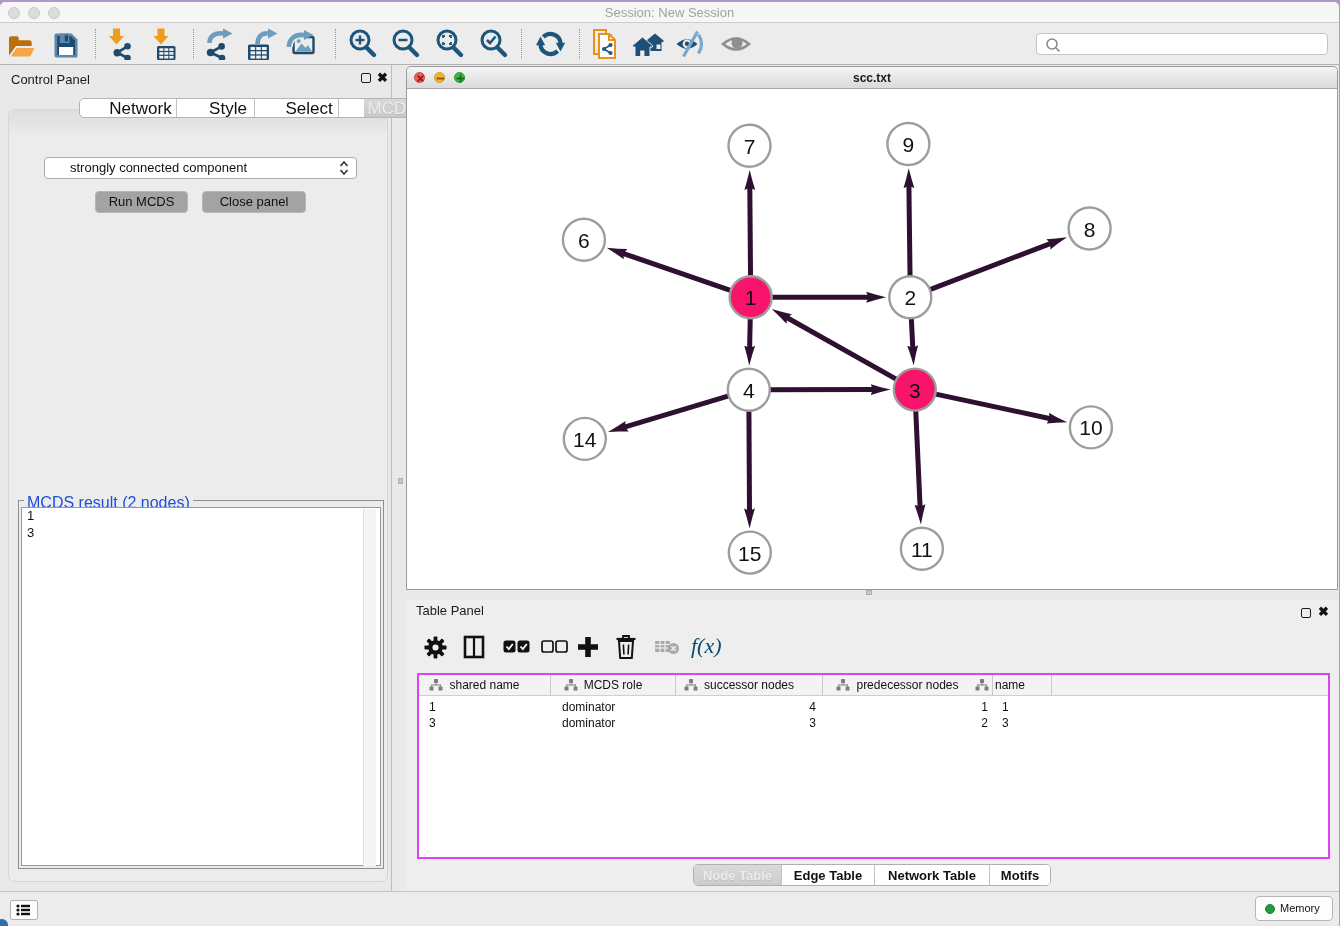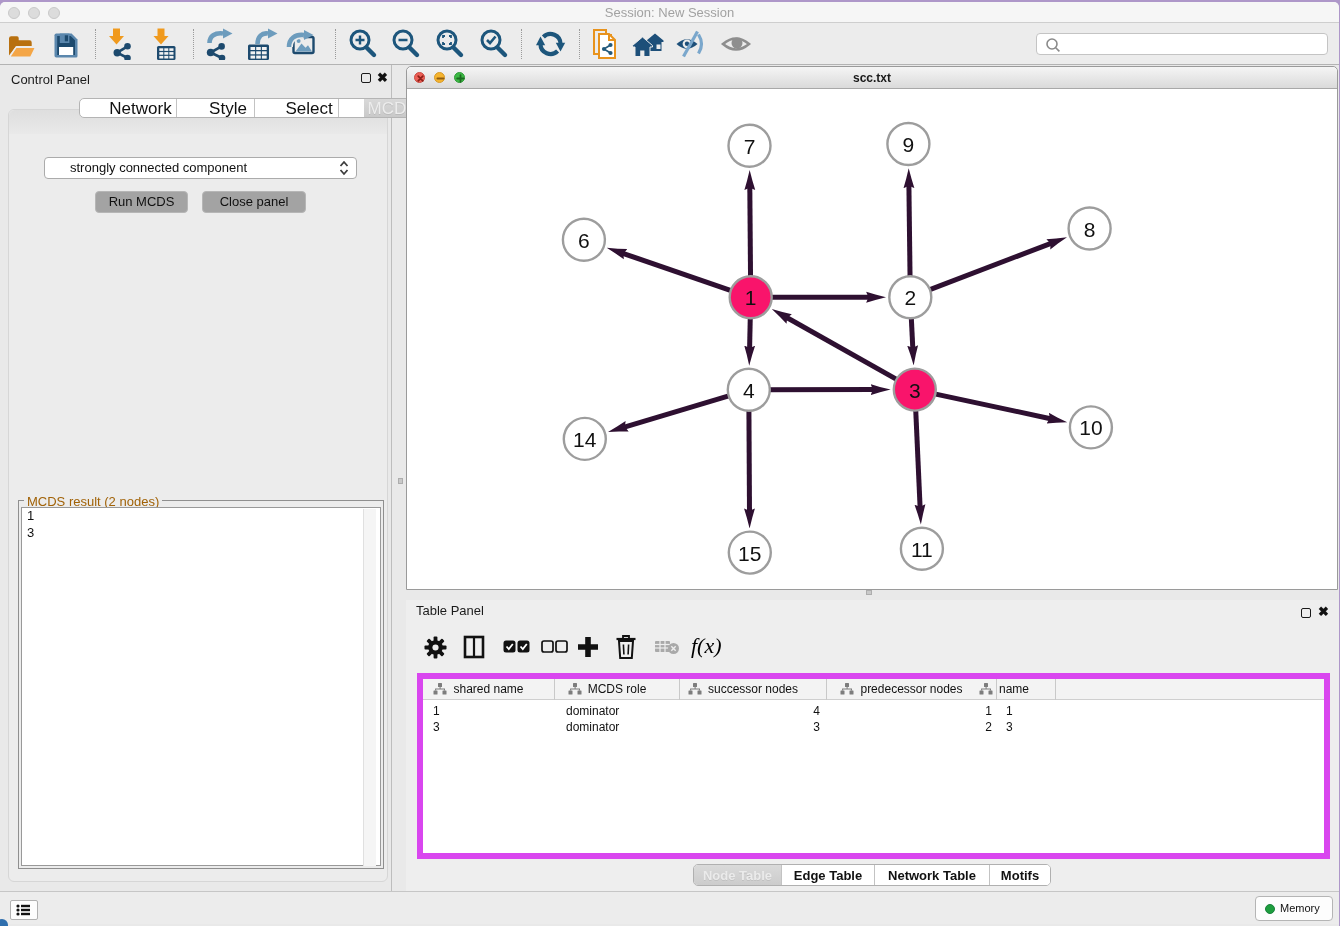--- a/index.html
+++ b/index.html
@@ -46,21 +46,21 @@
   border:1px solid #ababab; border-radius:4px; font-size:13px; color:#111; line-height:20px;
   padding-left:25px; }
 .btn { position:absolute; height:22px; background:#a3a3a3; border:1px solid #b6b6b6; border-radius:4px;
   font-size:13px; color:#111; text-align:center; line-height:20px; }
 #btn-run { left:95px; top:126px; width:93px; }
 #btn-close { left:202px; top:126px; width:104px; }
 
 #mcds-fs { position:absolute; left:18px; top:429px; width:366px; height:375px; }
 #mcds-border { position:absolute; left:0; top:6px; width:100%; height:369px; border:1px solid #8f8f8f; }
 #mcds-legend { position:absolute; left:6px; top:0; background:#ececec; padding:0 3px;
-  font-size:13px; color:#a16207; }
+  font-size:16px; color:#1d4ed8; }
 #mcds-white { position:absolute; left:3px; top:13px; width:360px; height:359px; background:#fff;
   border:1px solid #999; font-size:13px; color:#111; }
 #mcds-white .ln { padding-left:5px; height:16.5px; line-height:16.5px; }
 #mcds-scroll { position:absolute; right:4px; top:1px; width:13px; height:357px; background:#f5f5f5;
   border-left:1px solid #e0e0e0; }
 
 #cwin { position:absolute; left:406px; top:64px; width:932px; height:524px;
   border:1px solid #9a9a9a; border-radius:5px 5px 0 0; background:#fff; }
 #cwin-title { position:absolute; left:0; top:0; width:100%; height:22px;
   background:linear-gradient(#f5f5f5,#dadada); border-bottom:1px solid #a8a8a8;
@@ -71,21 +71,21 @@
 .mac svg { position:absolute; left:0; top:0; }
 #cgraph { position:absolute; left:0; top:22px; }
 
 #tpanel { position:absolute; left:406px; top:598px; width:934px; height:291px; background:#eeeeee; }
 #tpanel-title { position:absolute; left:10px; top:3px; font-size:13px; color:#1c1c1c; }
 #tpanel .float-ic { left:895px; top:8px; }
 #tpanel .close-ic { left:912px; top:6px; }
 #ttoolbar { position:absolute; left:11px; top:28px; width:912px; height:40px; }
 
 #ttable { position:absolute; left:11px; top:73px; width:913px; height:186px; background:#fff;
-  border:6px solid #d946ef; }
+  border:2px solid #d946ef; }
 #thead { position:absolute; left:0; top:0; width:100%; height:21px; background:#f3f3f3;
   border-bottom:1px solid #cfcfcf; }
 .thcell { position:absolute; top:0; height:21px; font-size:12px; color:#111; text-align:center;
   line-height:21px; border-right:1px solid #c9c9c9; }
 .thcell .lbl { position:relative; display:inline-block; }
 .treeic { position:absolute; left:-20px; top:4px; width:14px; height:12px; }
 .trow { position:absolute; font-size:12px; color:#111; height:16px; line-height:16px; }
 
 #ttabs { position:absolute; left:287px; top:264px; height:22px; display:flex;
   border:1px solid #b0b0b0; border-radius:5px; overflow:hidden; background:#fff; }
@@ -420,21 +420,21 @@
         </g>
         <g stroke="#eee" stroke-width="1.2">
           <line x1="0" y1="4.5" x2="15" y2="4.5"></line>
             <line x1="0" y1="8" x2="15" y2="8"></line>
           <line x1="5" y1="1" x2="5" y2="12"></line>
             <line x1="10" y1="1" x2="10" y2="12"></line>
         </g>
         <circle cx="18.5" cy="8.5" r="5.5" fill="#a9a9a9"></circle>
         <path d="M16.3 6.3 L20.7 10.7 M20.7 6.3 L16.3 10.7" stroke="#eee" stroke-width="1.4"></path>
       </svg>
-      <div style="position:absolute;left:274px;top:5px;font-family:'Liberation Serif',serif;font-style:italic;font-size:22px;color:#000000;">f(x)</div>
+      <div style="position:absolute;left:274px;top:5px;font-family:'Liberation Serif',serif;font-style:italic;font-size:22px;color:#0c4a6e;">f(x)</div>
     </div>
     <div id="ttable">
       <div id="thead">
         <div class="thcell" style="left:0;width:132px"><span class="lbl"><svg class="treeic" viewBox="0 0 14 12">
                 <use href="#tree"></use>
               </svg>shared name</span></div>
         <div class="thcell" style="left:132px;width:125px"><span class="lbl"><svg class="treeic" viewBox="0 0 14 12">
                 <use href="#tree"></use>
               </svg>MCDS role</span></div>
         <div class="thcell" style="left:257px;width:147px"><span class="lbl"><svg class="treeic" viewBox="0 0 14 12">

